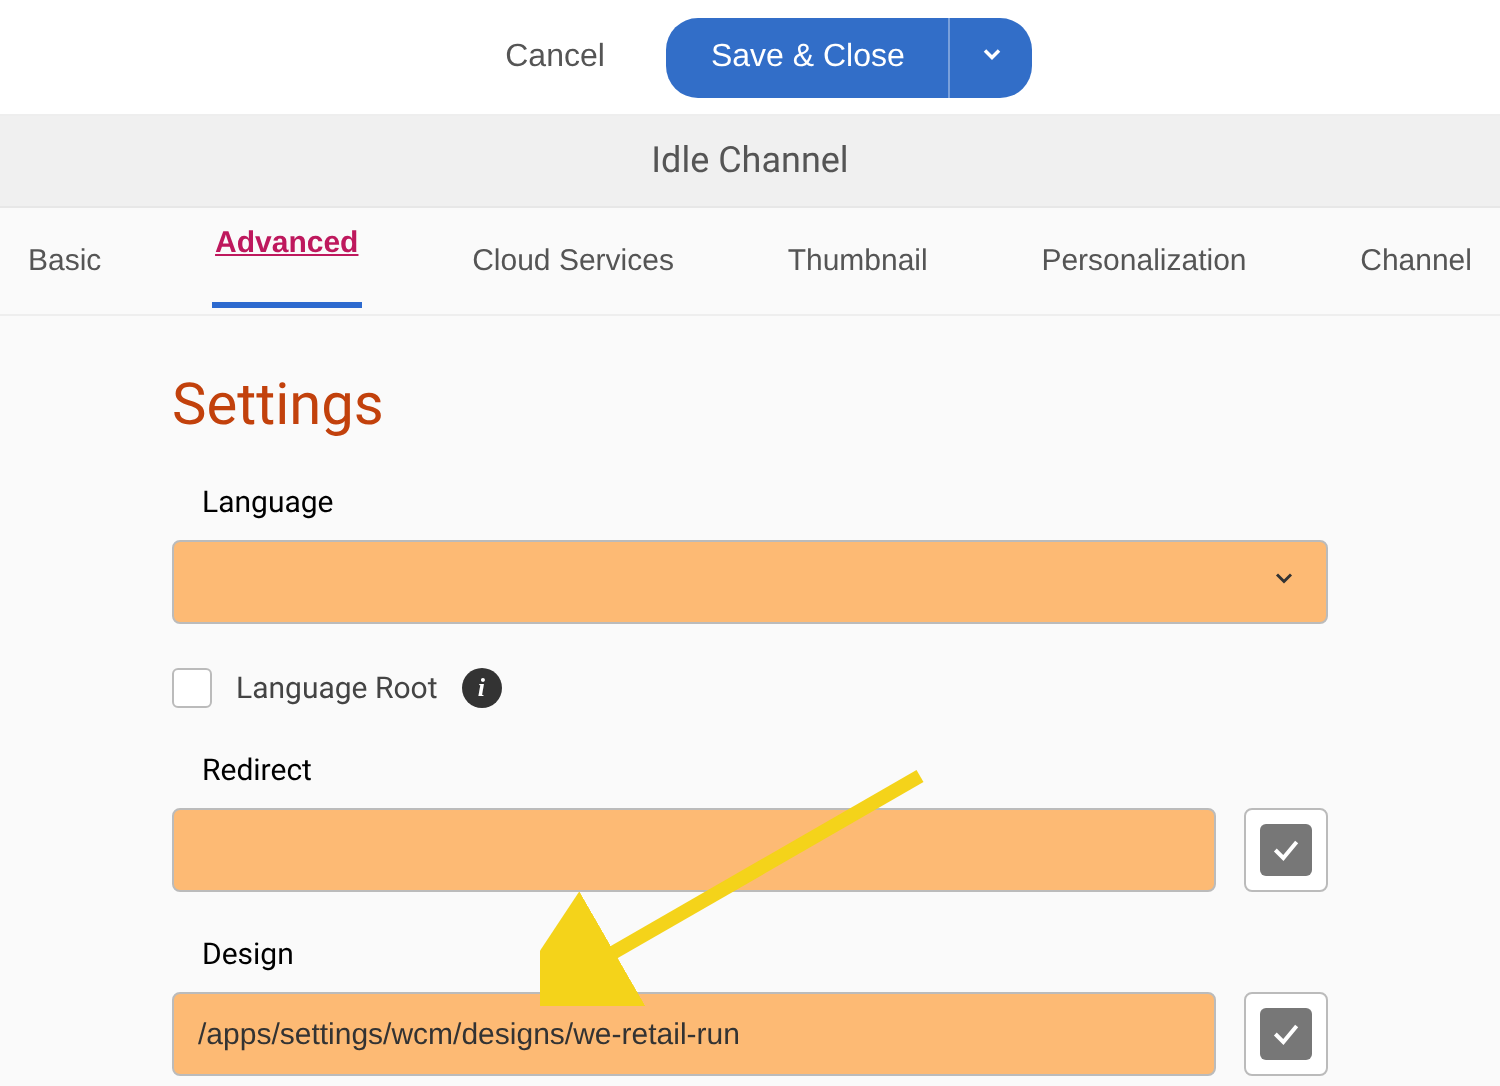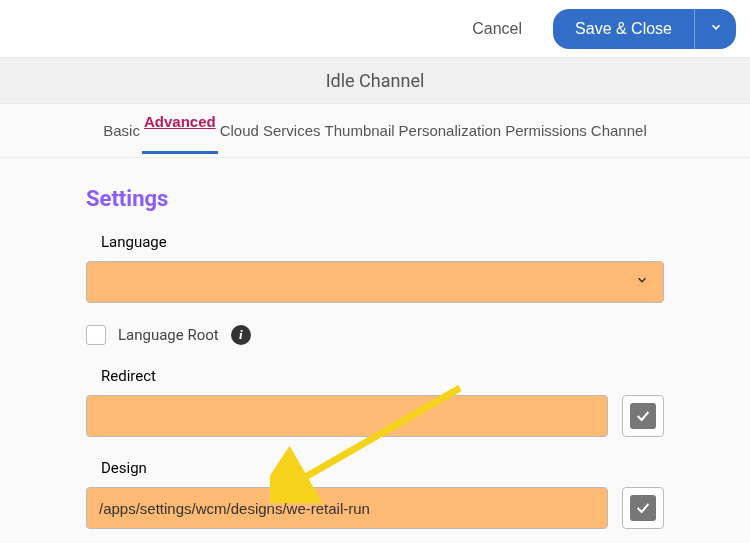--- a/index.html
+++ b/index.html
@@ -12,21 +12,21 @@
     height: 543px;
     overflow: hidden;
   }
 
   
   .actionbar {
     background: #fff;
     height: 58px;
     display: flex;
     align-items: center;
-    justify-content: flex-end;
+    justify-content: center;
     padding: 10px 14px;
     gap: 12px;
     border-bottom: 1px solid #eee;
   }
   .btn-cancel {
     background: #fff;
     border: 1px solid transparent;
     color: #555;
     font-size: 16px;
     padding: 8px 18px;
@@ -72,21 +72,21 @@
   .titlebar-text {
     font-size: 18px;
     color: #555;
   }
 
   
   .tabs {
     background: #fafafa;
     display: flex;
     align-items: center;
-    justify-content: center;
+    justify-content: space-between;
     padding: 0 12px;
     height: 54px;
     border-bottom: 1px solid #eee;
   }
   .tab {
     font-size: 15px;
     color: #555;
     padding: 6px 2px;
     cursor: pointer;
     border: none;
@@ -99,23 +99,23 @@
     padding-bottom: 21px;
     font-weight: bold;
   }
 
   
   .content {
     padding: 28px 86px 0 86px;
     position: relative;
   }
   .section-heading {
-    font-size: 22px;
-    font-weight: 700;
-    color: #8b5cf6;
+    font-size: 29px;
+    font-weight: 400;
+    color: #c2410c;
     margin-bottom: 22px;
   }
   .field-label {
     font-size: 15px;
     color: #000000;
     margin-bottom: 10px;
     display: block;
     margin-left: 15px;
   }
   .field-row {
@@ -228,21 +228,20 @@
 <div class="titlebar">
   <span class="titlebar-text">Idle Channel</span>
 </div>
 
 <div class="tabs">
   <button class="tab">Basic</button>
   <button class="tab active">Advanced</button>
   <button class="tab">Cloud Services</button>
   <button class="tab">Thumbnail</button>
   <button class="tab">Personalization</button>
-  <button class="tab">Permissions</button>
   <button class="tab">Channel</button>
 </div>
 
 <div class="content">
 
   <h2 class="section-heading">Settings</h2>
 
   <label class="field-label">Language</label>
   <div class="field-row">
     <div class="select-box">

